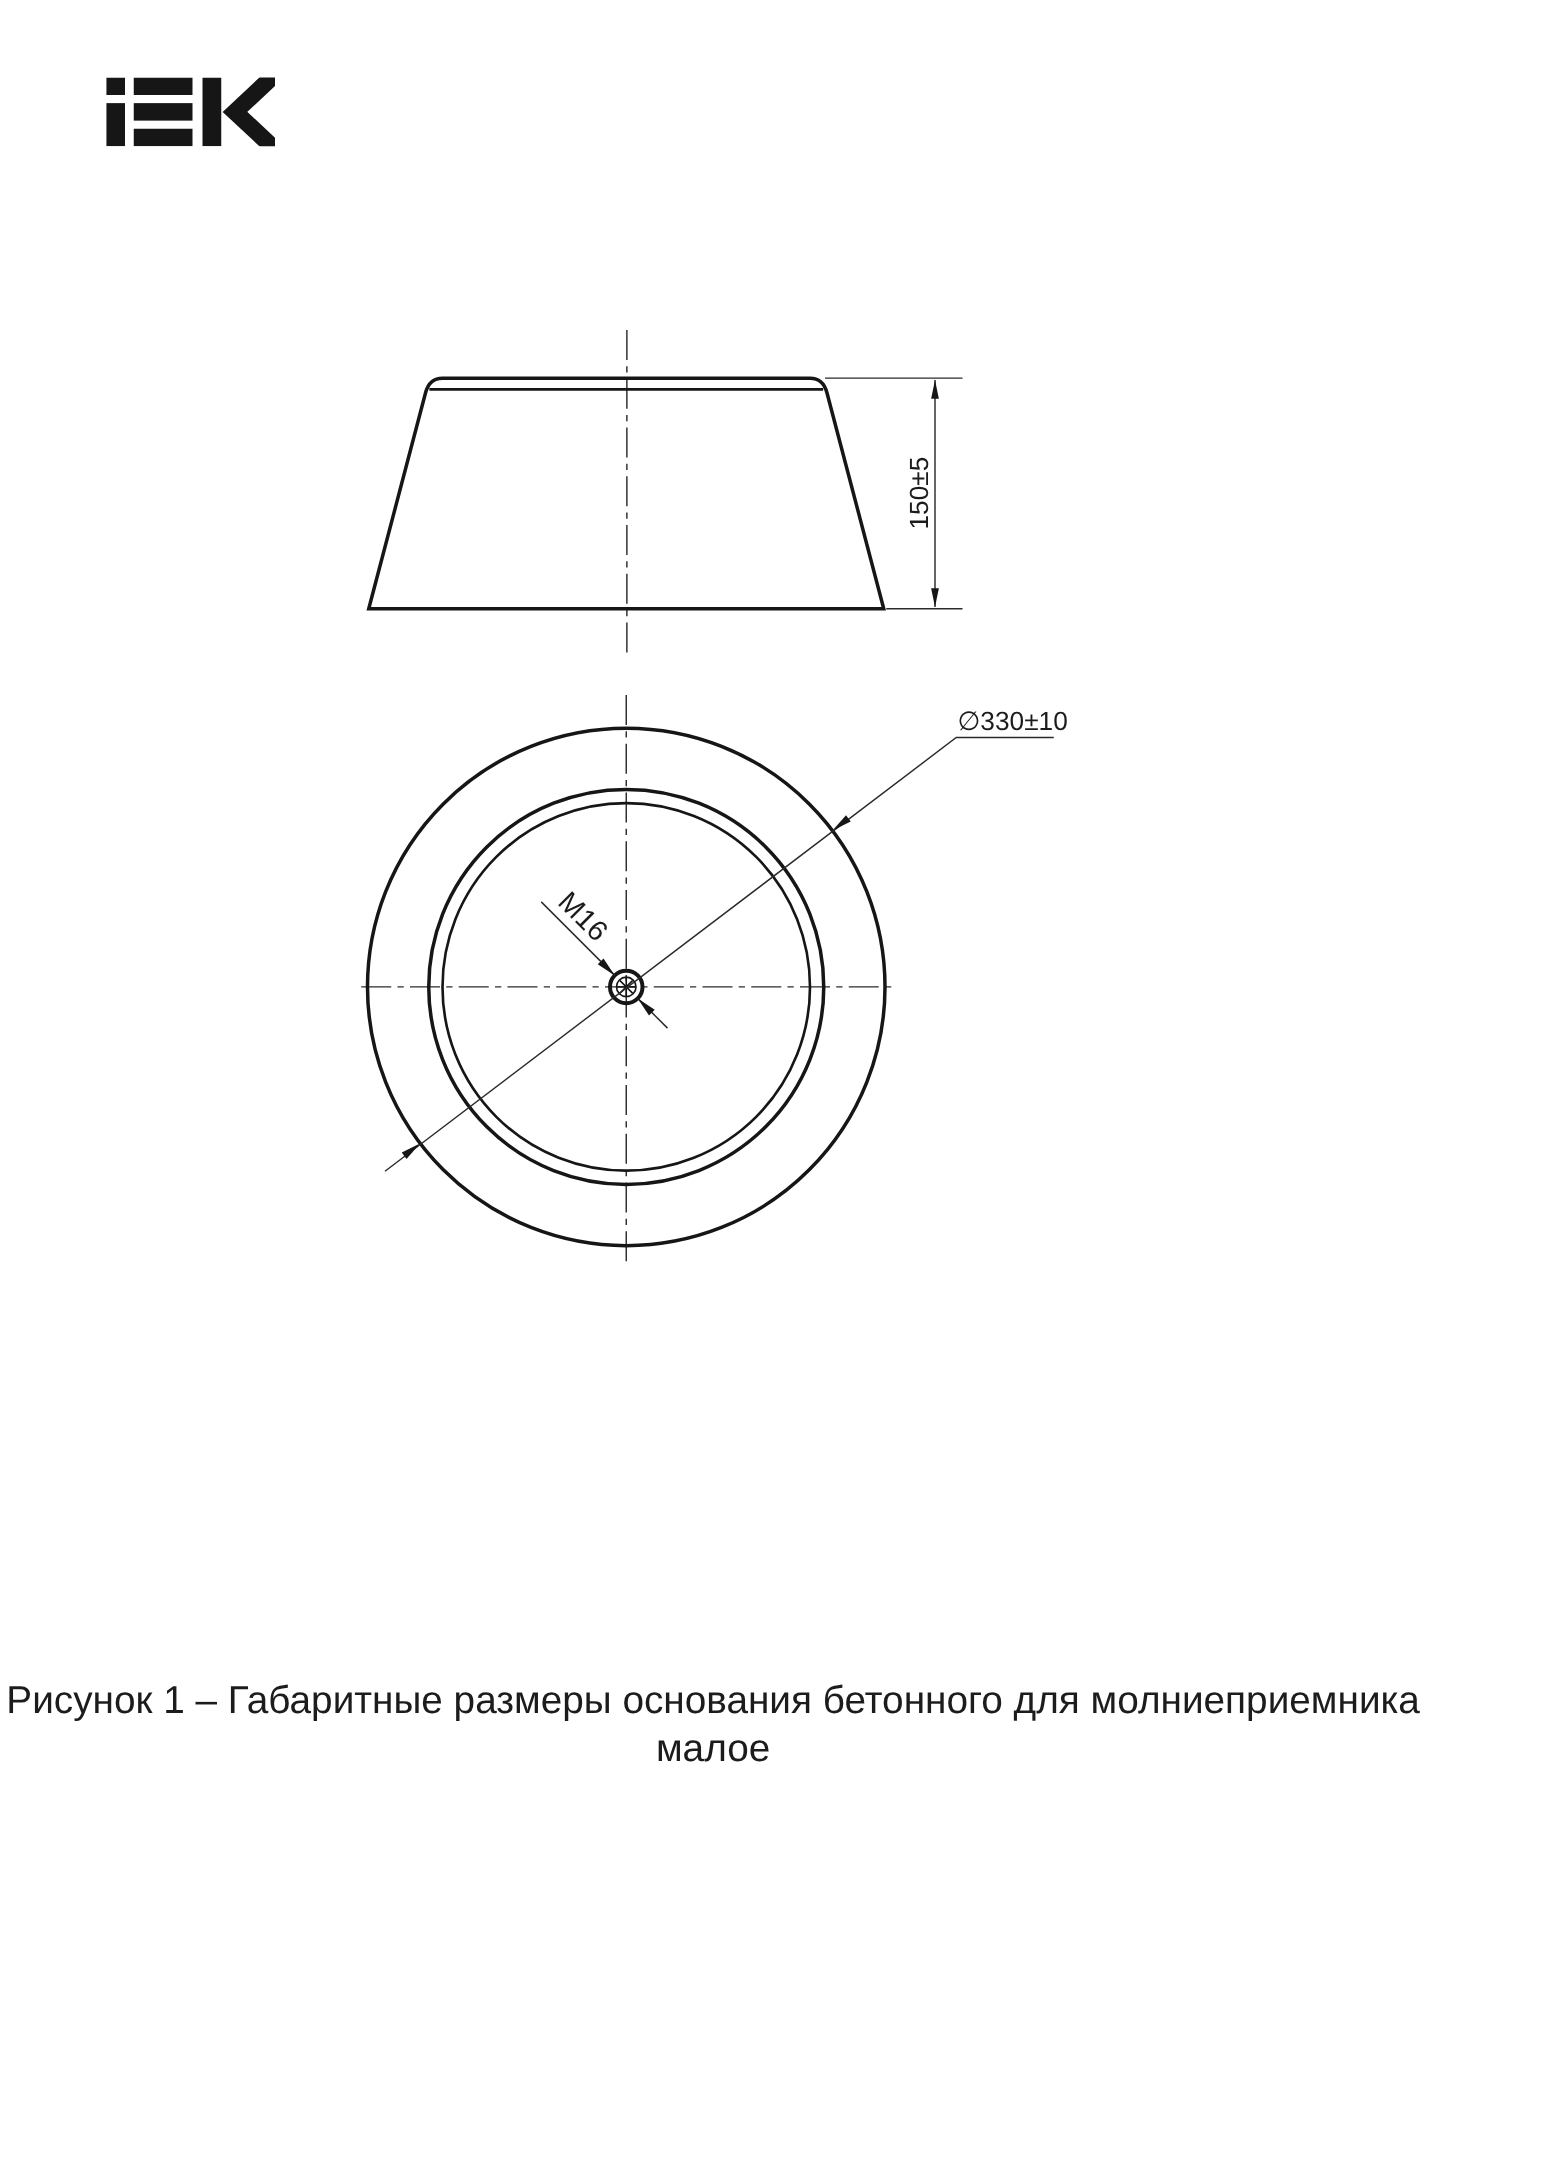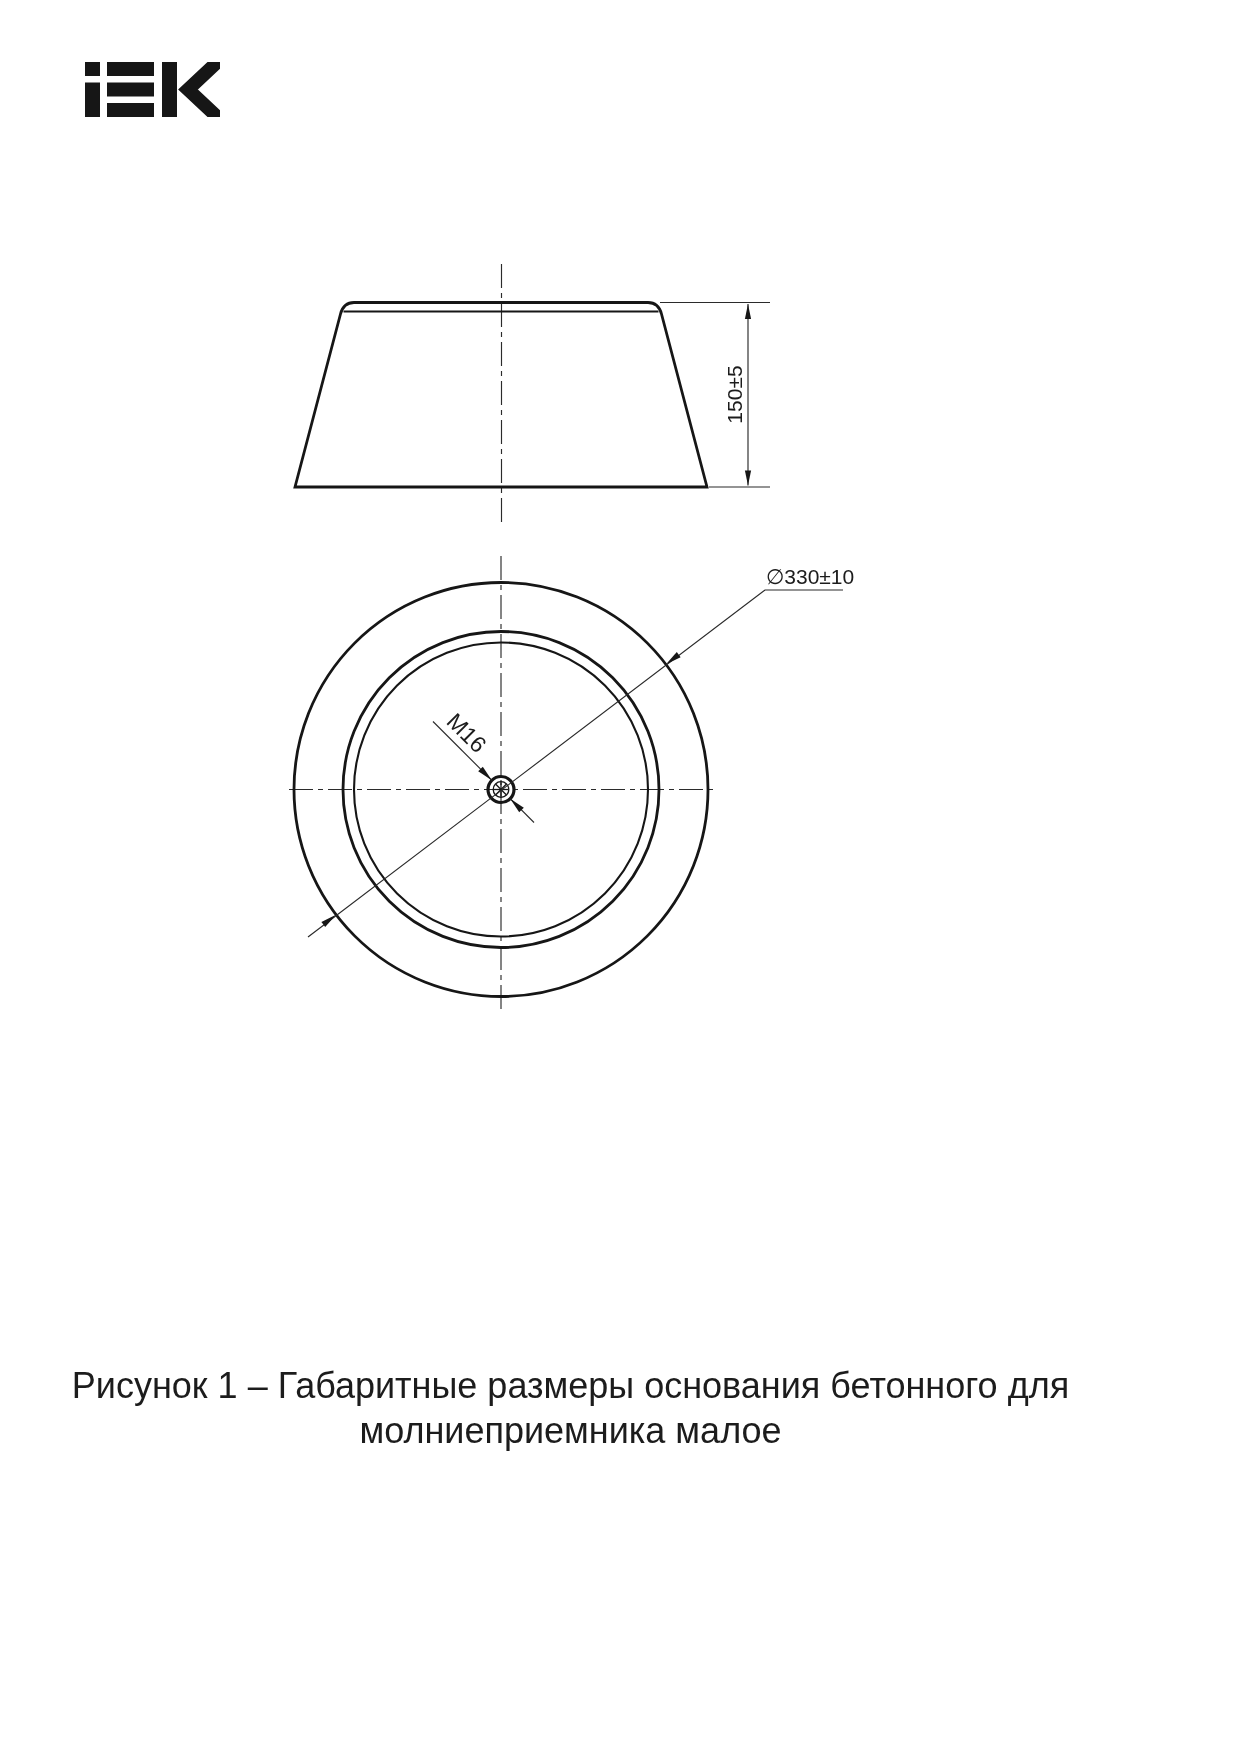--- a/index.html
+++ b/index.html
@@ -28,25 +28,24 @@
     top: 0;
     width: 1239px;
     height: 1741px;
   }
   .caption {
     position: absolute;
     left: 0;
     top: 1341px;
     width: 1141px;
     text-align: center;
-    font-size: 36px;
+    font-size: 31px;
     line-height: 1.25;
     color: #1c1c1c;
     font-family: "Liberation Sans", "DejaVu Sans", sans-serif;
-    margin-top: 22px;
   }
   svg text {
     font-family: "Liberation Sans", "DejaVu Sans", sans-serif;
     fill: #1c1c1c;
   }
   .thick { stroke: #161616; stroke-width: 2.8; fill: none; }
   .medium { stroke: #161616; stroke-width: 2.1; fill: none; }
   .thin { stroke: #2b2b2b; stroke-width: 1.15; fill: none; }
   .centerline {
     stroke: #2b2b2b;

